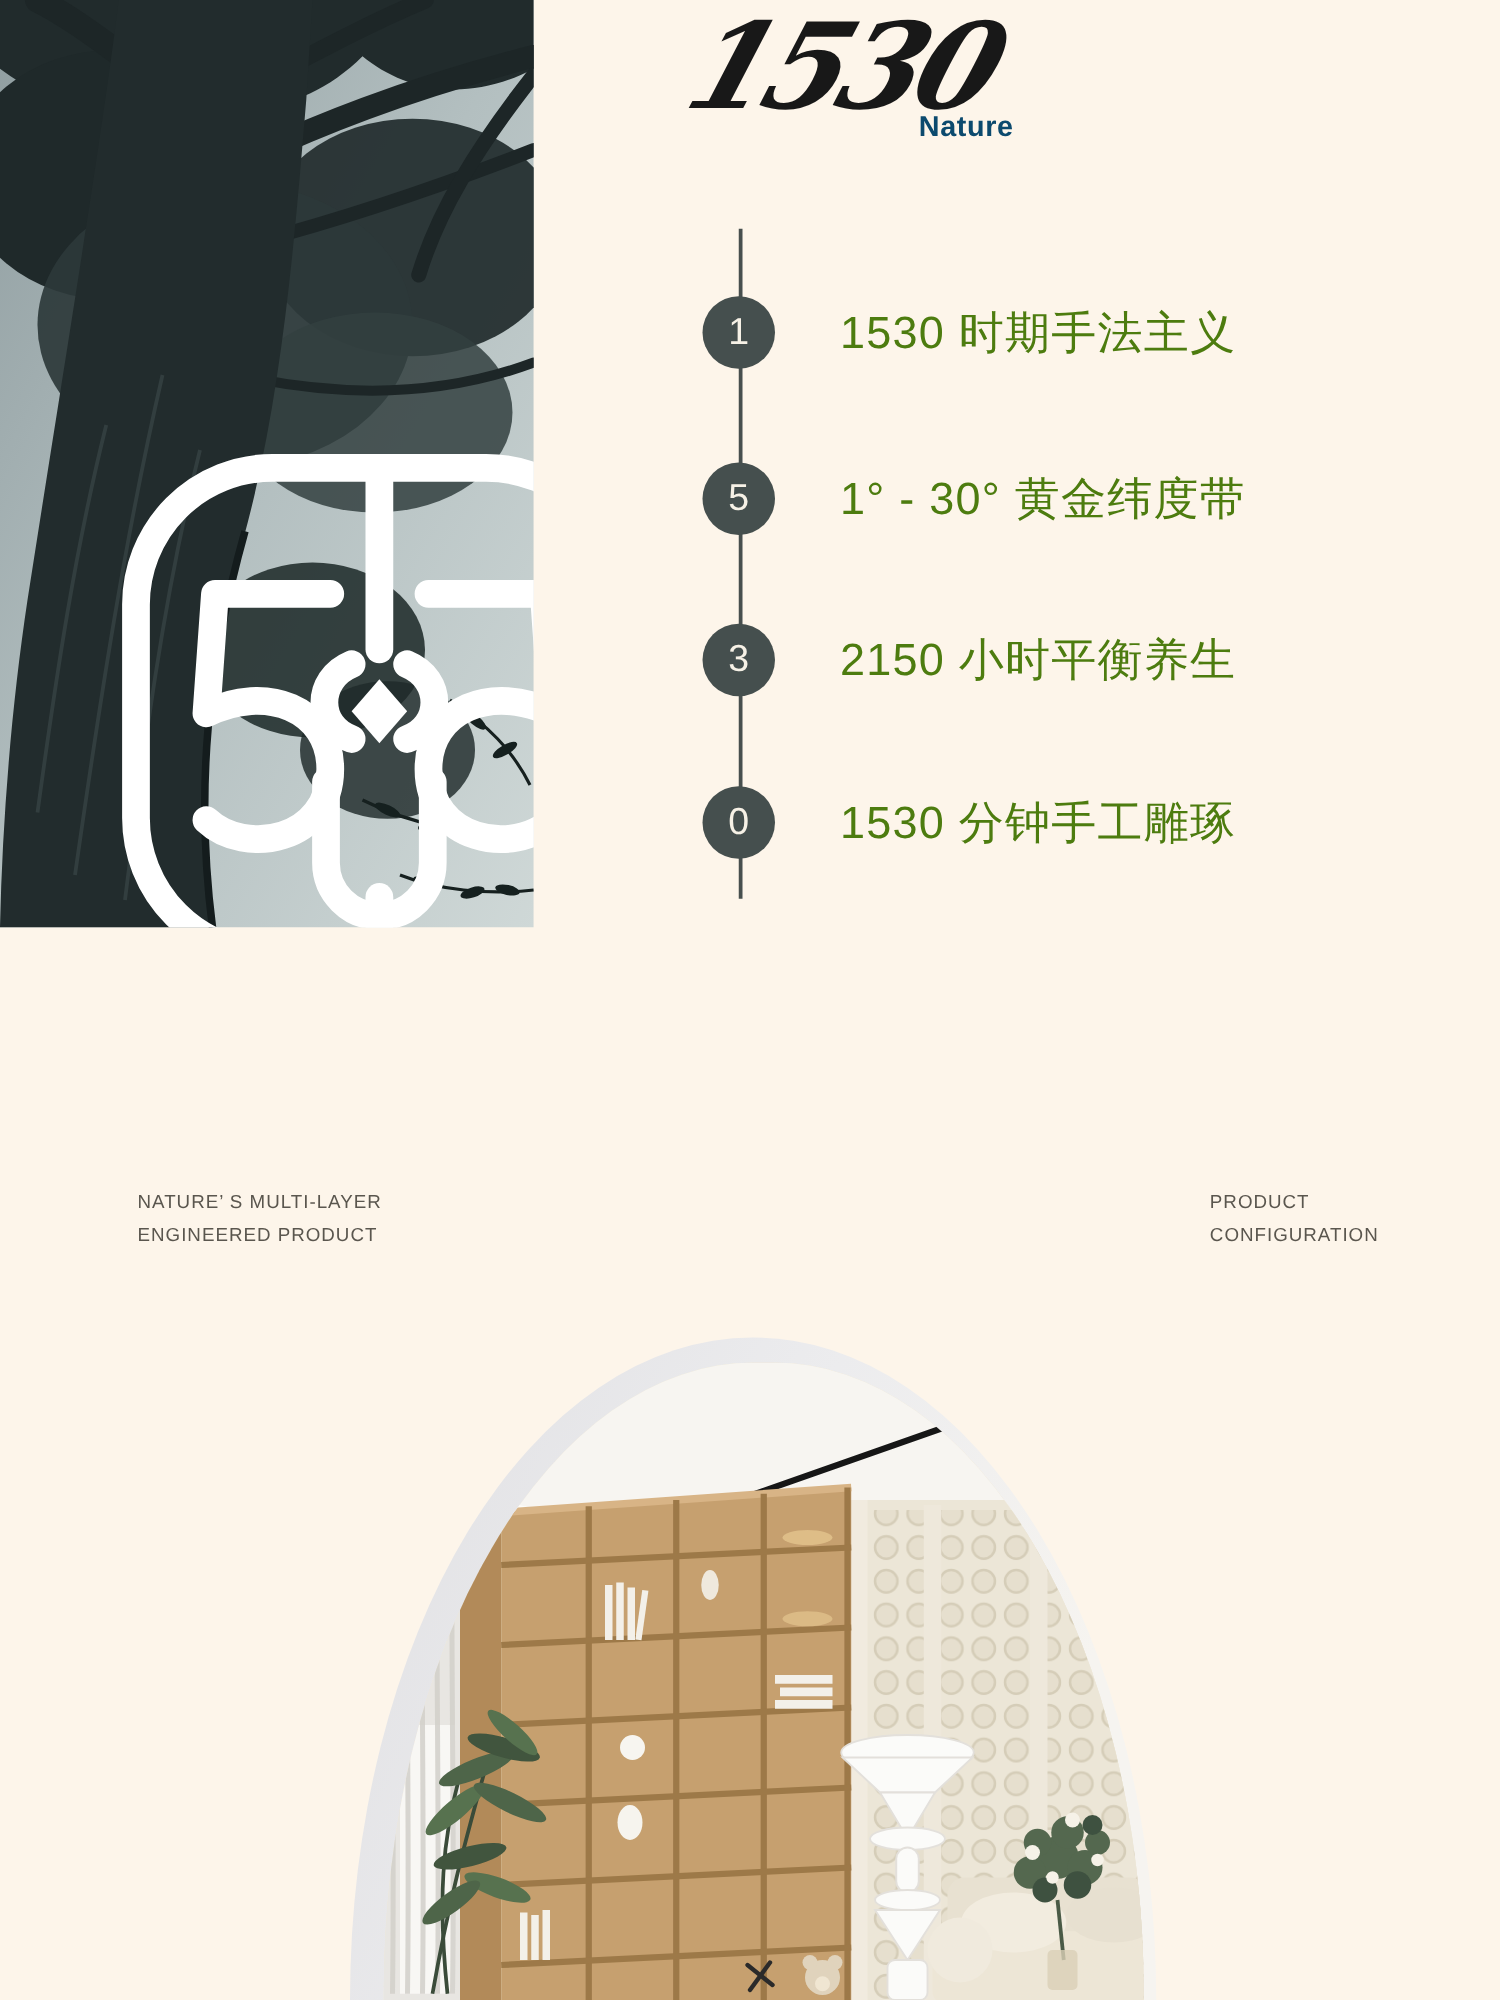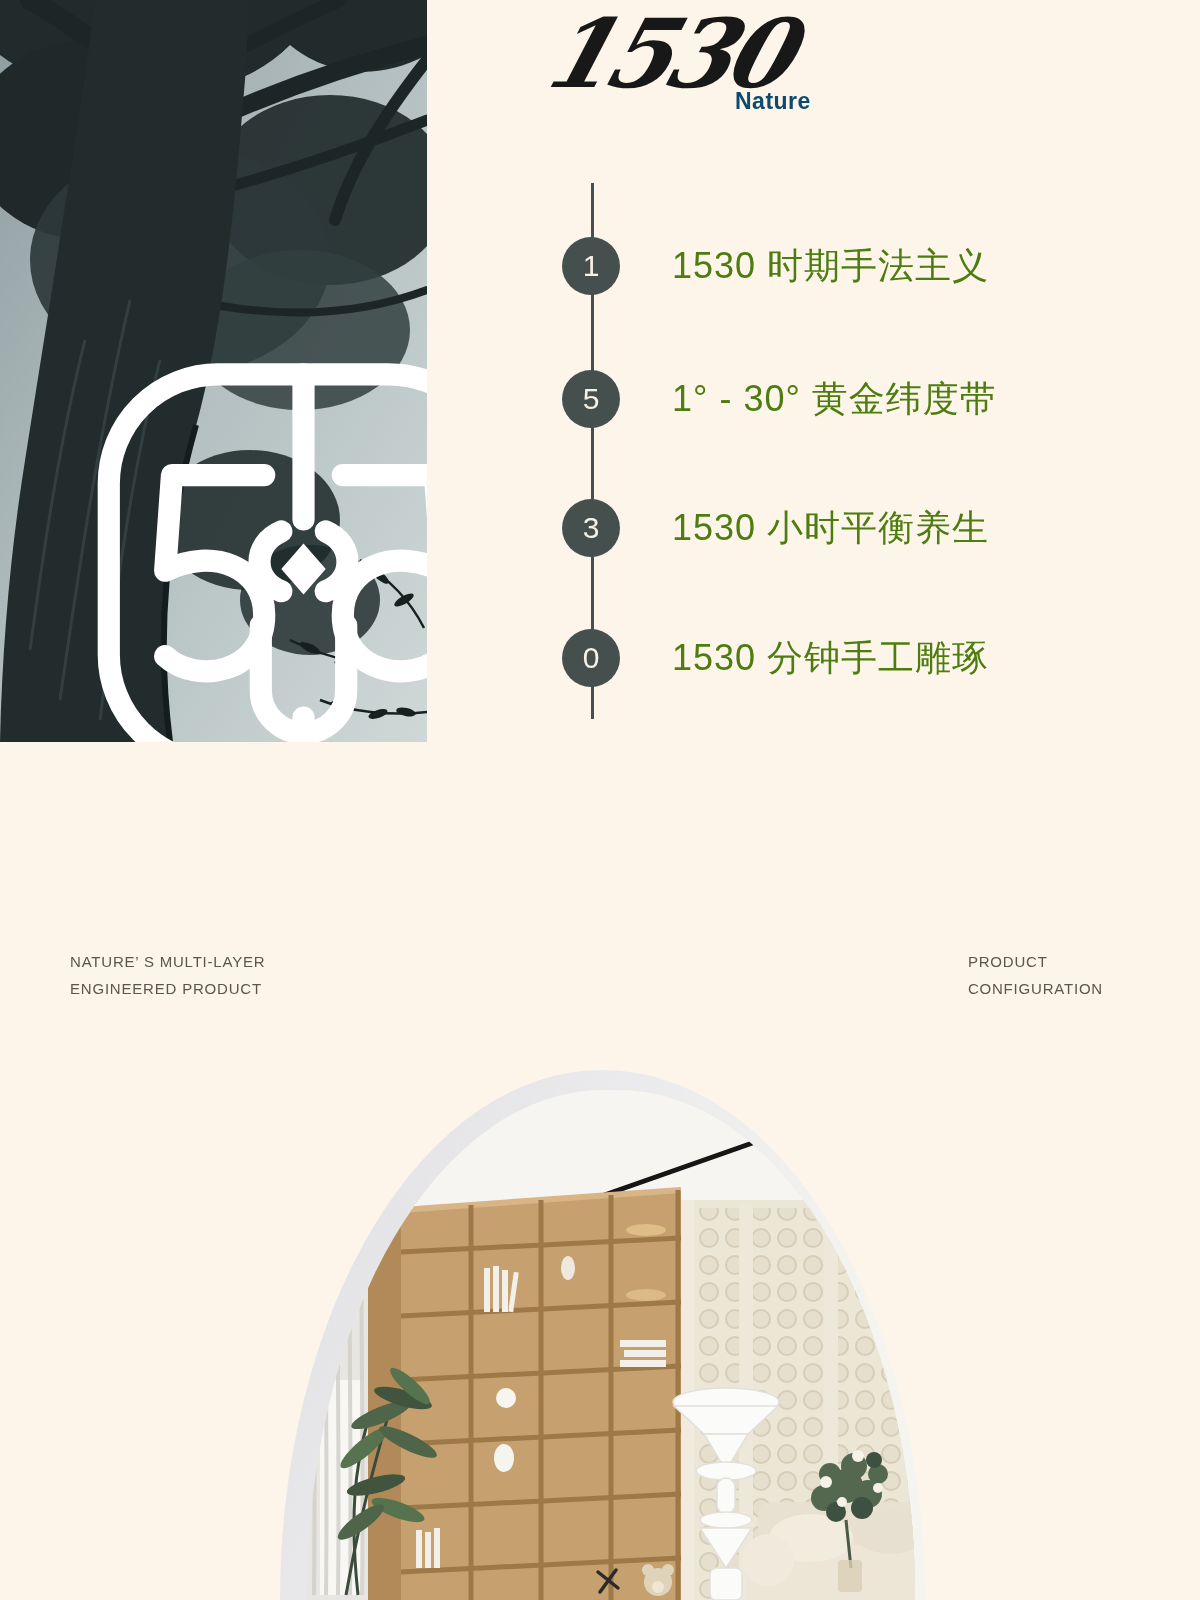--- a/index.html
+++ b/index.html
@@ -39,21 +39,21 @@
     position:absolute;left:562px;top:0;width:58px;height:58px;border-radius:50%;
     background:#454f4e;color:#f6f1e6;display:flex;align-items:center;justify-content:center;
     font-size:30px;font-weight:400;
   }
   .timeline-label{
     position:absolute;left:672px;top:0;height:58px;display:flex;align-items:center;
     font-size:36px;letter-spacing:1px;color:#4d7c0f;font-weight:400;white-space:nowrap;
   }
   
   .caption{position:absolute;top:948px;font-size:15px;line-height:27px;
-    letter-spacing:.8px;color:#5a564e;}
+    letter-spacing:.8px;color:#5a564e;margin-left:40px;}
   .caption-left{left:70px;text-align:left;}
   .caption-right{right:97px;text-align:left;}
   
   .arch{
     position:absolute;left:280px;top:1070px;width:645px;height:530px;
     border-radius:322px 322px 0 0 / 530px 530px 0 0;
     background:linear-gradient(115deg,#e0e0e3 0%,#ececee 45%,#f6f4f0 80%);
   }
   .arch-inner{
     position:absolute;left:27px;right:10px;top:20px;bottom:0;
@@ -155,21 +155,21 @@
     <div class="timeline-node">
       <span>5</span>
     </div>
     <div class="timeline-label">1° - 30° 黄金纬度带</div>
   </div>
 
   <div class="timeline-item" style="top:499px">
     <div class="timeline-node">
       <span>3</span>
     </div>
-    <div class="timeline-label">1530 小时平衡养生</div>
+    <div class="timeline-label">2150 小时平衡养生</div>
   </div>
 
   <div class="timeline-item" style="top:629px">
     <div class="timeline-node">
       <span>0</span>
     </div>
     <div class="timeline-label">1530 分钟手工雕琢</div>
   </div>
 
   <div class="caption caption-left">

